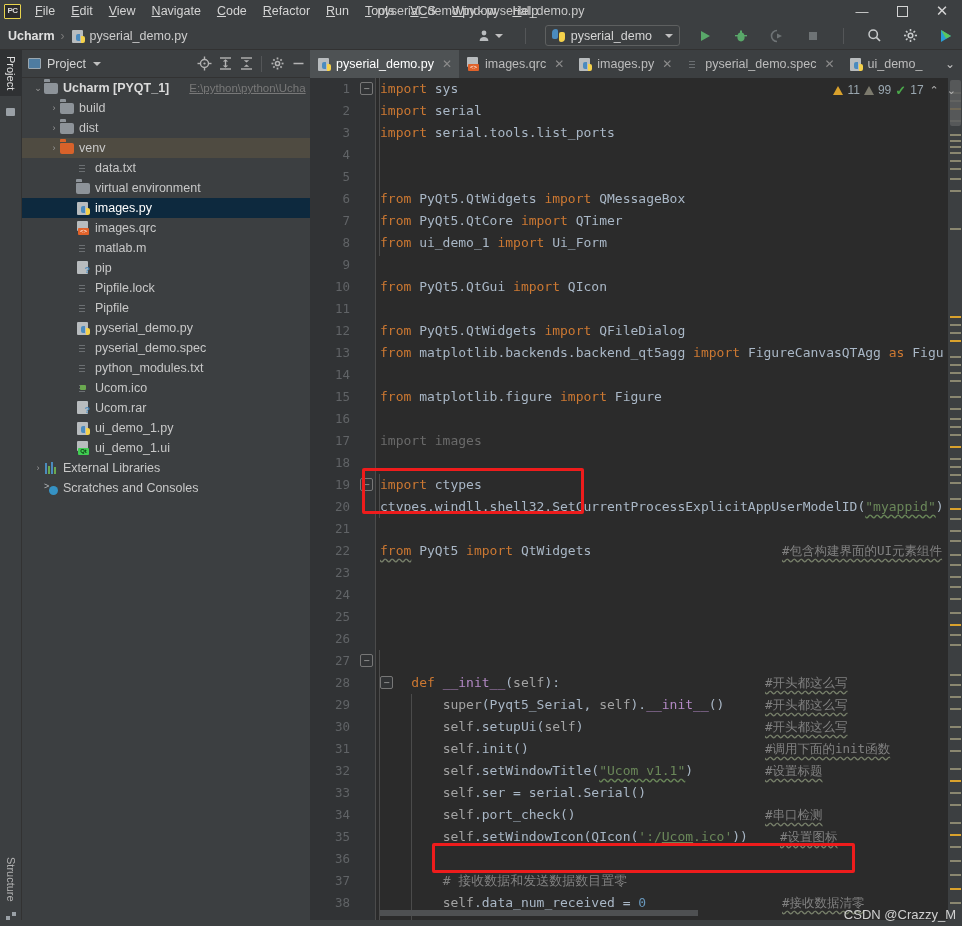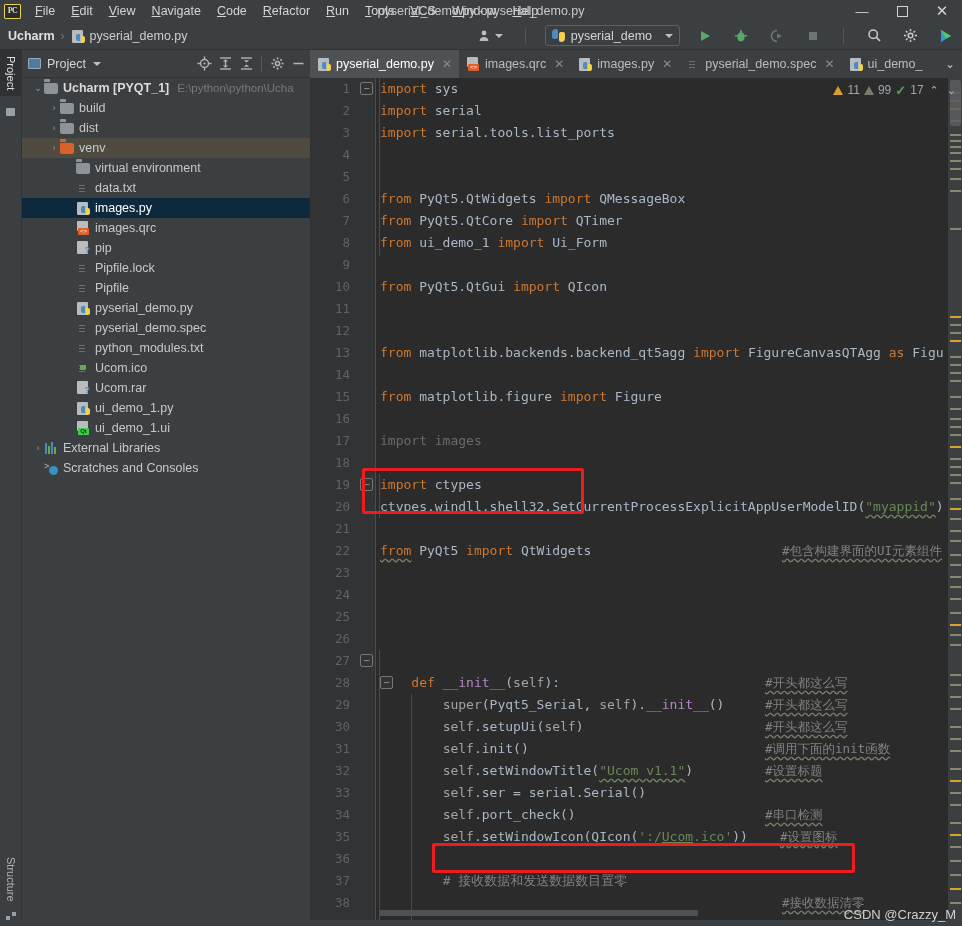--- a/index.html
+++ b/index.html
@@ -15,21 +15,21 @@
   
   .titlebar{
     position:absolute;left:0;top:0;width:962px;height:22px;
     background:#3c3f41;display:flex;align-items:center;
     font-size:12.5px;color:#d6d6d6;
   }
   .pc-logo{
     width:17px;height:15px;margin-left:4px;margin-right:6px;
     border:1.5px solid #e8d44d;border-radius:1px;background:#2b2b2b;
     font-size:8px;line-height:12px;text-align:center;color:#dcdcdc;
-    font-family:Liberation Serif, serif;font-weight:bold;
+    font-family:Liberation Sans, sans-serif;font-weight:bold;
     letter-spacing:-0.5px;
   }
   .menu-item{padding:0 8px;height:22px;line-height:22px;font-size:12.5px;color:#d4d4d4;white-space:nowrap;}
   .menu-item u{text-decoration:underline;}
   .win-title{
     position:absolute;left:50%;transform:translateX(-50%);
     font-size:12.5px;color:#c9c9c9;white-space:nowrap;
   }
   .win-btns{position:absolute;right:0;top:0;height:22px;display:flex;}
   .win-btn{width:40px;height:22px;display:flex;align-items:center;justify-content:center;color:#d4d4d4;font-size:13px;}
@@ -91,21 +91,21 @@
   .tree{position:absolute;left:0;top:28px;width:288px;bottom:0;background:#3c3f41;overflow:hidden;}
   .trow{
     height:20px;display:flex;align-items:center;font-size:12.5px;color:#c8c8c8;
     padding-right:4px;white-space:nowrap;
   }
   .trow.sel{background:#0d293e;color:#ffffff;}
   .trow.venvsel{background:#4f4b41;}
   .arrow{width:12px;flex:0 0 12px;text-align:center;color:#9a9a9a;font-size:9px;}
   .tindent{flex:0 0 auto;}
   .tlabel{margin-left:5px;}
-  .tpath{color:#787878;font-size:11.5px;margin-left:8px;overflow:hidden;}
+  .tpath{color:#787878;font-size:11.5px;margin-left:20px;overflow:hidden;text-decoration:underline;}
   .tbold{font-weight:bold;color:#dadada;}
 
   
   .ico{width:14px;height:14px;flex:0 0 14px;position:relative;display:inline-block;}
   .ico-folder{background:#8d9399;border-radius:1px 2px 2px 2px;height:11px;margin-top:2px;}
   .ico-folder:before{content:"";position:absolute;left:0;top:-2px;width:6px;height:3px;background:#8d9399;border-radius:1px 1px 0 0;}
   .ico-folder.orange{background:#d8622a;}
   .ico-folder.orange:before{background:#d8622a;}
   .ico-file{
     width:11px;height:13px;margin:1px 0 0 1px;background:#b8bcbe;border-radius:1px;
@@ -439,48 +439,54 @@
           <span class="tindent" style="width:26px"></span>
           <span class="arrow">›</span>
           <span class="ico">
             <span class="ico-folder orange" style="display:block;width:14px;"></span>
           </span>
           <span class="tlabel">venv</span>
         </div>
         <div class="trow">
           <span class="tindent" style="width:42px"></span>
           <span class="arrow"></span>
+          <span class="ico"><span class="ico-file"></span></span>
+          <span class="tlabel">data.txt</span>
+        </div>
+        <div class="trow">
+          <span class="tindent" style="width:42px"></span>
+          <span class="arrow"></span>
           <span class="ico">
             <span class="ico-folder" style="display:block;width:14px;"></span>
           </span>
           <span class="tlabel">virtual environment</span>
         </div>
+        <div class="trow sel">
+          <span class="tindent" style="width:42px"></span>
+          <span class="arrow"></span>
+          <span class="ico ico-py">
+            <span class="s1"></span>
+            <span class="s2"></span>
+          </span>
+          <span class="tlabel">images.py</span>
+        </div>
+        <div class="trow">
+          <span class="tindent" style="width:42px"></span>
+          <span class="arrow"></span>
+          <span class="ico ico-qrc">
+            <span class="s1"></span>
+            <span class="s2">&lt;&gt;</span>
+          </span>
+          <span class="tlabel">images.qrc</span>
+        </div>
         <div class="trow">
           <span class="tindent" style="width:42px"></span>
           <span class="arrow"></span>
           <span class="ico"><span class="ico-file"></span></span>
-          <span class="tlabel">data.txt</span>
-        </div>
-        <div class="trow sel">
-          <span class="tindent" style="width:42px"></span>
-          <span class="arrow"></span>
-          <span class="ico ico-py">
-            <span class="s1"></span>
-            <span class="s2"></span>
-          </span>
-          <span class="tlabel">images.py</span>
-        </div>
-        <div class="trow">
-          <span class="tindent" style="width:42px"></span>
-          <span class="arrow"></span>
-          <span class="ico ico-qrc">
-            <span class="s1"></span>
-            <span class="s2">&lt;&gt;</span>
-          </span>
-          <span class="tlabel">images.qrc</span>
+          <span class="tlabel">matlab.m</span>
         </div>
         <div class="trow">
           <span class="tindent" style="width:42px"></span>
           <span class="arrow"></span>
           <span class="ico ico-unknown">
             <span class="s1"></span>
             <span class="s2">?</span>
           </span>
           <span class="tlabel">pip</span>
         </div>
@@ -639,21 +645,21 @@
           <div class="ln" style="top: 22px; position: absolute; width: 652px;"><span class="num">2</span><span class="code"><span class="kw">import</span> <span class="id">serial</span></span></div>
           <div class="ln" style="top: 44px; position: absolute; width: 652px;"><span class="num">3</span><span class="code"><span class="kw">import</span> <span class="id">serial.tools.list_ports</span></span></div>
           <div class="ln" style="top: 66px; position: absolute; width: 652px;"><span class="num">4</span><span class="code"></span></div>
           <div class="ln" style="top: 88px; position: absolute; width: 652px;"><span class="num">5</span><span class="code"></span></div>
           <div class="ln" style="top: 110px; position: absolute; width: 652px;"><span class="num">6</span><span class="code"><span class="kw">from</span> <span class="id">PyQt5.QtWidgets</span> <span class="kw">import</span> <span class="id">QMessageBox</span></span></div>
           <div class="ln" style="top: 132px; position: absolute; width: 652px;"><span class="num">7</span><span class="code"><span class="kw">from</span> <span class="id">PyQt5.QtCore</span> <span class="kw">import</span> <span class="id">QTimer</span></span></div>
           <div class="ln" style="top: 154px; position: absolute; width: 652px;"><span class="num">8</span><span class="code"><span class="kw">from</span> <span class="id">ui_demo_1</span> <span class="kw">import</span> <span class="id">Ui_Form</span></span></div>
           <div class="ln" style="top: 176px; position: absolute; width: 652px;"><span class="num">9</span><span class="code"></span></div>
           <div class="ln" style="top: 198px; position: absolute; width: 652px;"><span class="num">10</span><span class="code"><span class="kw">from</span> <span class="id">PyQt5.QtGui</span> <span class="kw">import</span> <span class="id">QIcon</span></span></div>
           <div class="ln" style="top: 220px; position: absolute; width: 652px;"><span class="num">11</span><span class="code"></span></div>
-          <div class="ln" style="top: 242px; position: absolute; width: 652px;"><span class="num">12</span></div>
+          <div class="ln" style="top: 242px; position: absolute; width: 652px;"><span class="num">12</span><span class="code"><span class="kw">from</span> <span class="id">PyQt5.QtWidgets</span> <span class="kw">import</span> <span class="id">QFileDialog</span></span></div>
           <div class="ln" style="top: 264px; position: absolute; width: 652px;"><span class="num">13</span><span class="code"><span class="kw">from</span> <span class="id">matplotlib.backends.backend_qt5agg</span> <span class="kw">import</span> <span class="id">FigureCanvasQTAgg</span> <span class="kw">as</span> <span class="id">Figu</span></span></div>
           <div class="ln" style="top: 286px; position: absolute; width: 652px;"><span class="num">14</span><span class="code"></span></div>
           <div class="ln" style="top: 308px; position: absolute; width: 652px;"><span class="num">15</span><span class="code"><span class="kw">from</span> <span class="id">matplotlib.figure</span> <span class="kw">import</span> <span class="id">Figure</span></span></div>
           <div class="ln" style="top: 330px; position: absolute; width: 652px;"><span class="num">16</span><span class="code"></span></div>
           <div class="ln" style="top: 352px; position: absolute; width: 652px;"><span class="num">17</span><span class="code"><span class="gray">import images</span></span></div>
           <div class="ln" style="top: 374px; position: absolute; width: 652px;"><span class="num">18</span><span class="code"></span></div>
           <div class="ln" style="top: 396px; position: absolute; width: 652px;"><span class="num">19</span><span class="fold">−</span><span class="code"><span class="kw">import</span> <span class="id">ctypes</span></span></div>
           <div class="ln" style="top: 418px; position: absolute; width: 652px;"><span class="num">20</span><span class="code"><span class="id">ctypes.windll.shell32.SetCurrentProcessExplicitAppUserModelID(</span><span class="str wave">"myappid"</span><span class="id">)</span></span></div>
           <div class="ln" style="top: 440px; position: absolute; width: 652px;"><span class="num">21</span><span class="code"></span></div>
           <div class="ln" style="top: 462px; position: absolute; width: 652px;"><span class="num">22</span><span class="code"><span class="kw wave-g">from</span> <span class="id">PyQt5</span> <span class="kw">import</span> <span class="id">QtWidgets</span></span></div>
@@ -665,21 +671,21 @@
           <div class="ln" style="top: 594px; position: absolute; width: 652px;"><span class="num">28</span><span class="fold" style="left:70px">−</span><span class="code">    <span class="kw">def</span> <span class="dunder">__init__</span><span class="id">(</span><span class="self">self</span><span class="id">):</span></span></div>
           <div class="ln" style="top: 616px; position: absolute; width: 652px;"><span class="num">29</span><span class="code">        <span class="self">super</span><span class="id">(Pyqt5_Serial, </span><span class="self">self</span><span class="id">).</span><span class="dunder">__init__</span><span class="id">()</span></span></div>
           <div class="ln" style="top: 638px; position: absolute; width: 652px;"><span class="num">30</span><span class="code">        <span class="self">self</span><span class="id">.setupUi(</span><span class="self">self</span><span class="id">)</span></span></div>
           <div class="ln" style="top: 660px; position: absolute; width: 652px;"><span class="num">31</span><span class="code">        <span class="self">self</span><span class="id">.init()</span></span></div>
           <div class="ln" style="top: 682px; position: absolute; width: 652px;"><span class="num">32</span><span class="code">        <span class="self">self</span><span class="id">.setWindowTitle(</span><span class="str wave">"Ucom v1.1"</span><span class="id">)</span></span></div>
           <div class="ln" style="top: 704px; position: absolute; width: 652px;"><span class="num">33</span><span class="code">        <span class="self">self</span><span class="id">.ser = serial.Serial()</span></span></div>
           <div class="ln" style="top: 726px; position: absolute; width: 652px;"><span class="num">34</span><span class="code">        <span class="self">self</span><span class="id">.port_check()</span></span></div>
           <div class="ln" style="top: 748px; position: absolute; width: 652px;"><span class="num">35</span><span class="code">        <span class="self">self</span><span class="id">.setWindowIcon(QIcon(</span><span class="str">':/</span><span class="str uline">Ucom</span><span class="str">.ico'</span><span class="id">))</span></span></div>
           <div class="ln" style="top: 770px; position: absolute; width: 652px;"><span class="num">36</span><span class="code"></span></div>
           <div class="ln" style="top: 792px; position: absolute; width: 652px;"><span class="num">37</span><span class="code">        <span class="cmt"># 接收数据和发送数据数目置零</span></span></div>
-          <div class="ln" style="top: 814px; position: absolute; width: 652px;"><span class="num">38</span></div>
+          <div class="ln" style="top: 814px; position: absolute; width: 652px;"><span class="num">38</span><span class="code">        <span class="self">self</span><span class="id">.data_num_received = </span><span class="num0">0</span></span></div>
         </div>
       <div id="comments-layer">
           <div class="cmt-cn" style="position: absolute; left: 472px; top: 462px; height: 22px; line-height: 22px; font-family: &quot;DejaVu Sans Mono&quot;, monospace; font-size: 12.5px; white-space: pre; text-decoration: underline wavy rgb(119, 128, 106); text-underline-offset: 3px;">#包含构建界面的UI元素组件</div>
           <div class="cmt-cn" style="position: absolute; left: 455px; top: 594px; height: 22px; line-height: 22px; font-family: &quot;DejaVu Sans Mono&quot;, monospace; font-size: 12.5px; white-space: pre; text-decoration: underline wavy rgb(119, 128, 106); text-underline-offset: 3px;">#开头都这么写</div>
           <div class="cmt-cn" style="position: absolute; left: 455px; top: 616px; height: 22px; line-height: 22px; font-family: &quot;DejaVu Sans Mono&quot;, monospace; font-size: 12.5px; white-space: pre; text-decoration: underline wavy rgb(119, 128, 106); text-underline-offset: 3px;">#开头都这么写</div>
           <div class="cmt-cn" style="position: absolute; left: 455px; top: 638px; height: 22px; line-height: 22px; font-family: &quot;DejaVu Sans Mono&quot;, monospace; font-size: 12.5px; white-space: pre; text-decoration: underline wavy rgb(119, 128, 106); text-underline-offset: 3px;">#开头都这么写</div>
           <div class="cmt-cn" style="position: absolute; left: 455px; top: 660px; height: 22px; line-height: 22px; font-family: &quot;DejaVu Sans Mono&quot;, monospace; font-size: 12.5px; white-space: pre; text-decoration: underline wavy rgb(119, 128, 106); text-underline-offset: 3px;">#调用下面的init函数</div>
           <div class="cmt-cn" style="position: absolute; left: 455px; top: 682px; height: 22px; line-height: 22px; font-family: &quot;DejaVu Sans Mono&quot;, monospace; font-size: 12.5px; white-space: pre; text-decoration: underline wavy rgb(119, 128, 106); text-underline-offset: 3px;">#设置标题</div>
           <div class="cmt-cn" style="position: absolute; left: 455px; top: 726px; height: 22px; line-height: 22px; font-family: &quot;DejaVu Sans Mono&quot;, monospace; font-size: 12.5px; white-space: pre; text-decoration: underline wavy rgb(119, 128, 106); text-underline-offset: 3px;">#串口检测</div>
           <div class="cmt-cn" style="position: absolute; left: 470px; top: 748px; height: 22px; line-height: 22px; font-family: &quot;DejaVu Sans Mono&quot;, monospace; font-size: 12.5px; white-space: pre; text-decoration: underline wavy rgb(119, 128, 106); text-underline-offset: 3px;">#设置图标</div>

